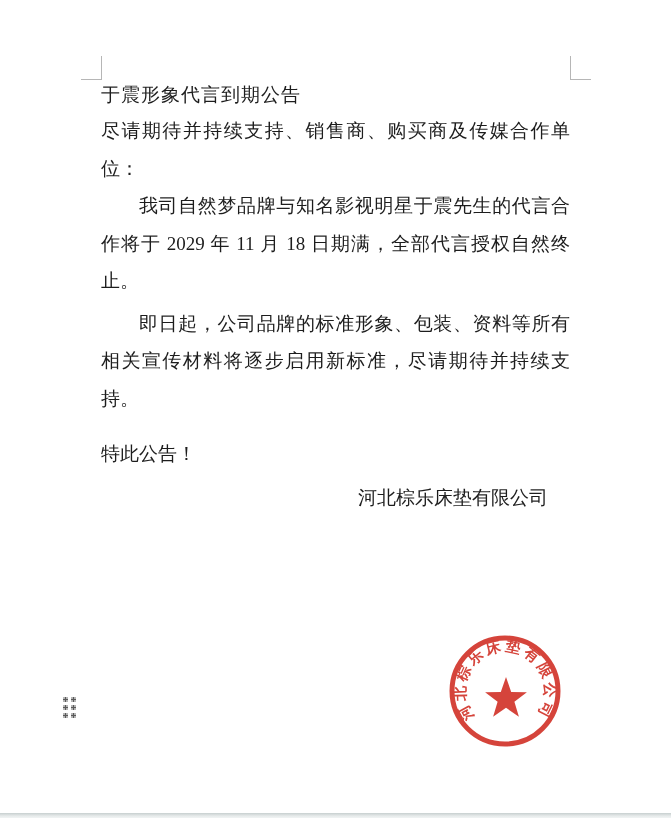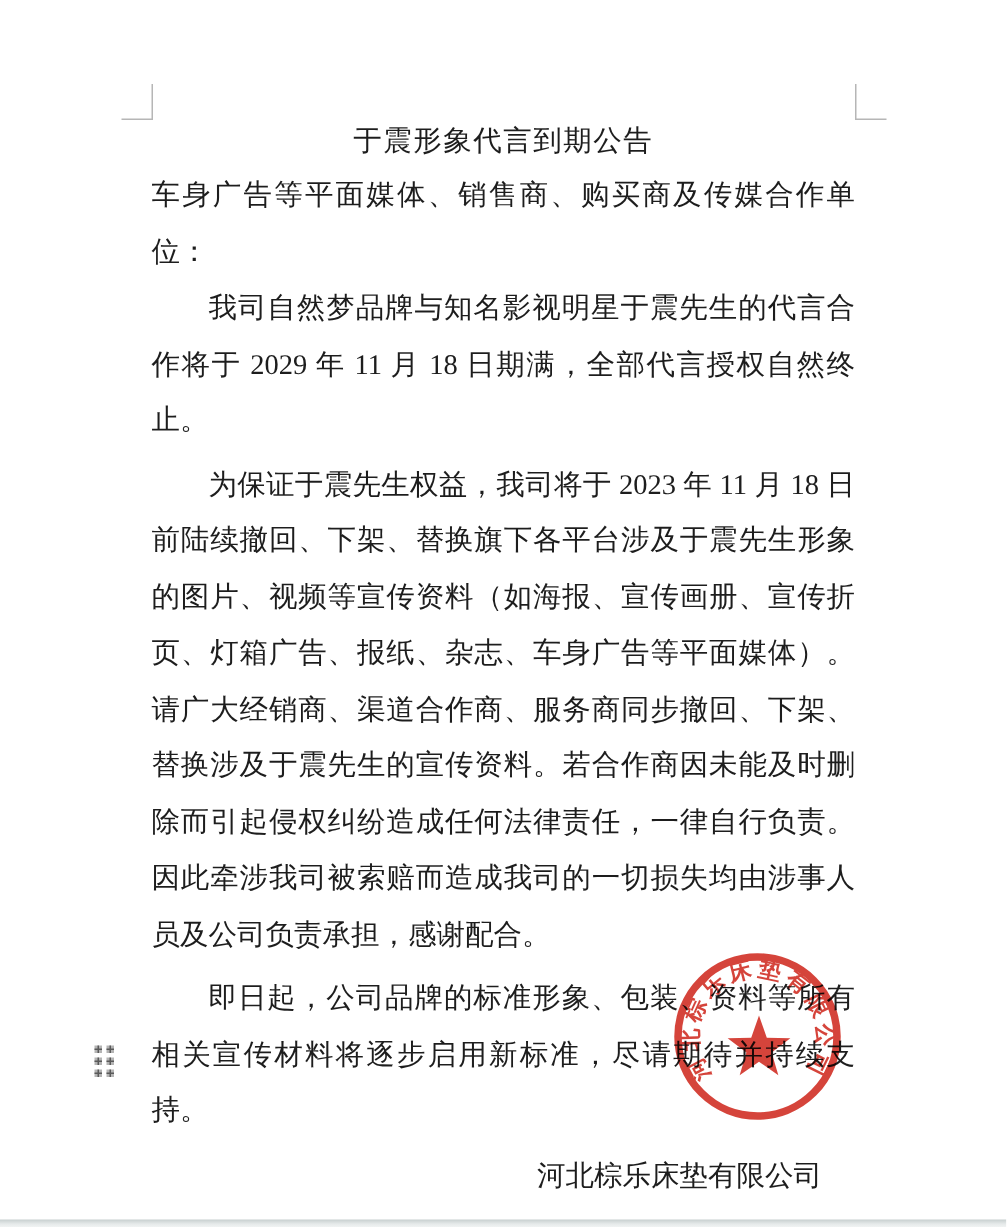--- a/index.html
+++ b/index.html
@@ -18,21 +18,21 @@
 
   
   .doc{
     position:absolute;inset:0;
     padding:84px 101px 0 101px;
     font-size:19px;
     line-height:37.5px;
     text-align:justify;
   }
   .doc h1{
-    font-size:19px;font-weight:500;text-align:center;
+    font-size:19px;font-weight:500;text-align:left;
     margin:0 0 6px 0;line-height:22px;letter-spacing:1px;
   }
   .salutation{margin:0;}
   .para{margin:0 0 5px 0;text-indent:2em;}
   .closing{margin:18px 0 0 0;}
   .sig{text-align:right;padding-right:22px;margin-top:6px;line-height:37.5px;}
 
   
   .dots{position:absolute;left:63px;top:697px;display:grid;grid-template-columns:repeat(2,5px);grid-auto-rows:5px;gap:3px;}
   .dots span{
@@ -62,24 +62,24 @@
 </head>
 <body>
 
 <div class="viewport">
 
   <div class="crop-mark tl"></div>
   <div class="crop-mark tr"></div>
 
   <div class="doc">
     <h1>于震形象代言到期公告</h1>
-    <p class="salutation">车身广告等平面媒体、销售商、购买商及传媒合作单位：</p>
+    <p class="salutation">尽请期待并持续支持、销售商、购买商及传媒合作单位：</p>
     <p class="para">我司自然梦品牌与知名影视明星于震先生的代言合作将于 2029 年 11 月 18 日期满，全部代言授权自然终止。</p>
-    <p class="para">为保证于震先生权益，我司将于 2023 年 11 月 18 日前陆续撤回、下架、替换旗下各平台涉及于震先生形象的图片、视频等宣传资料（如海报、宣传画册、宣传折页、灯箱广告、报纸、杂志、车身广告等平面媒体）。请广大经销商、渠道合作商、服务商同步撤回、下架、替换涉及于震先生的宣传资料。若合作商因未能及时删除而引起侵权纠纷造成任何法律责任，一律自行负责。因此牵涉我司被索赔而造成我司的一切损失均由涉事人员及公司负责承担，感谢配合。</p>
     <p class="para">即日起，公司品牌的标准形象、包装、资料等所有相关宣传材料将逐步启用新标准，尽请期待并持续支持。</p>
+    <p class="closing">特此公告！</p>
     <div class="sig">
       <div>河北棕乐床垫有限公司</div>
 
     </div>
   </div>
 
   <div class="dots">
     <span></span>
     <span></span>
     <span></span>

